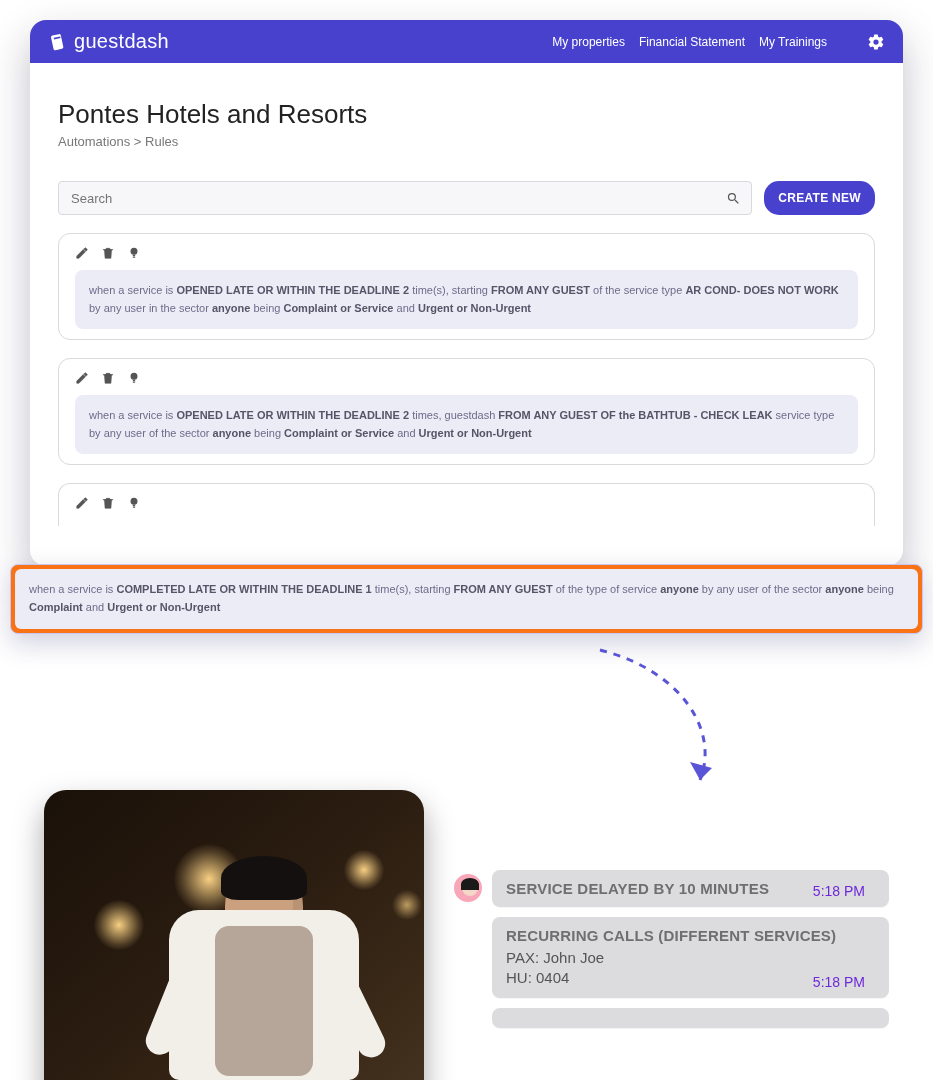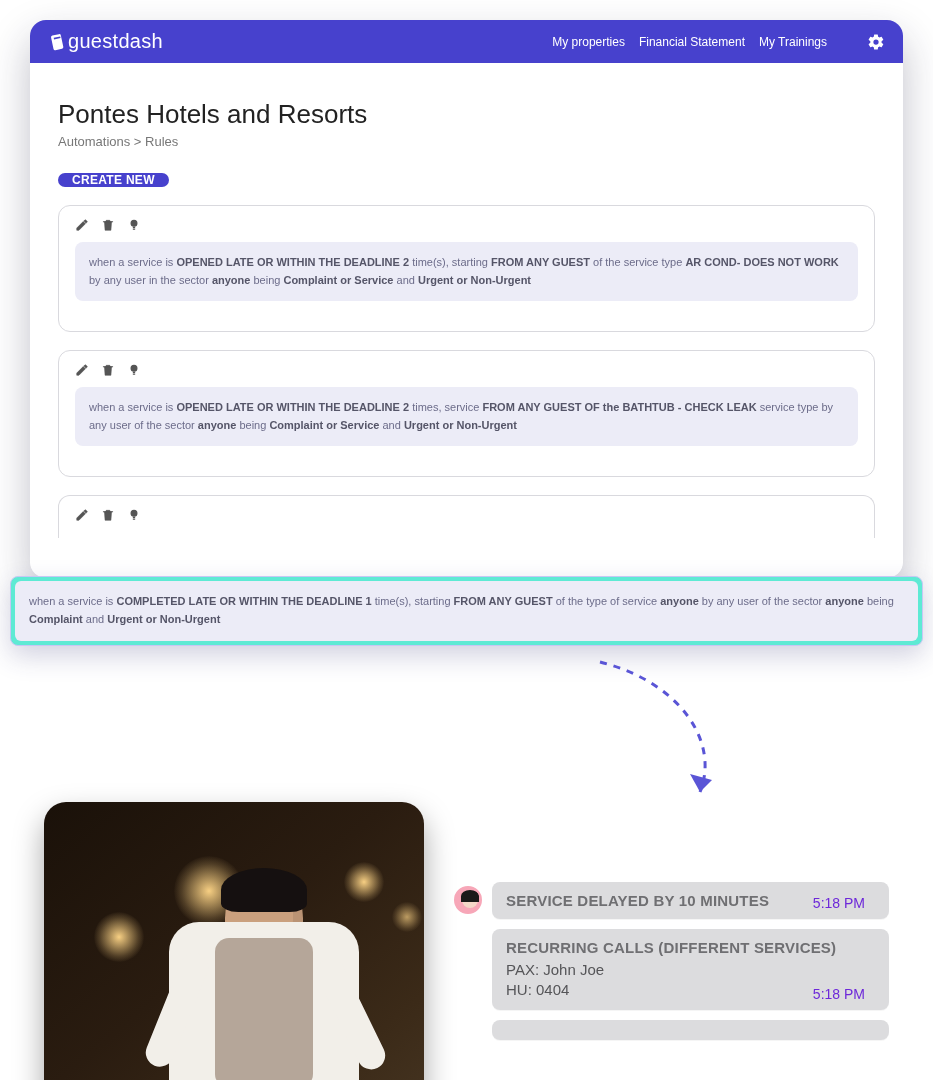--- a/index.html
+++ b/index.html
@@ -31,63 +31,63 @@
   }
   .topbar{
     background:var(--primary);
     color:#fff;
     border-radius:16px 16px 0 0;
     display:flex;
     align-items:center;
     padding:10px 18px;
     gap:18px;
   }
-  .brand{display:flex;align-items:center;font-weight:500;font-size:20px;letter-spacing:.3px;}
+  .brand{display:flex;align-items:center;gap:6px;font-weight:500;font-size:20px;letter-spacing:.3px;}
   .brand svg{width:20px;height:20px;}
   .nav{margin-left:auto;display:flex;gap:14px;font-size:12px;}
   .nav span{cursor:pointer;}
   .gear{margin-left:22px;display:flex;align-items:center;cursor:pointer;}
   .gear svg{width:18px;height:18px;fill:#fff;}
 
   .content{padding:22px 28px 0 28px;}
   .page-title{font-size:26px;color:#222;margin:14px 0 4px;}
-  .breadcrumb{font-size:13px;color:#777;margin-bottom:24px;}
+  .breadcrumb{font-size:13px;color:#777;margin-bottom:32px;}
 
   .tabs{display:flex;gap:26px;border-bottom:1px solid var(--border);font-size:12px;color:#888;}
   .tabs .tab{padding:6px 2px;cursor:pointer;}
   .tabs .tab.active{color:var(--tab-blue);border-bottom:2px solid var(--tab-blue);font-weight:600;}
 
   .search-row{display:flex;gap:12px;margin-top:12px;}
   .search-box{
     flex:1;display:flex;align-items:center;
     background:var(--light);border:1px solid var(--border);border-radius:4px;
     padding:0 10px;height:34px;
   }
   .search-box input{flex:1;border:none;background:transparent;outline:none;font-size:13px;color:#555;}
   .search-box svg{width:15px;height:15px;fill:#555;}
   .create-btn{
     background:var(--primary);color:#fff;border:none;border-radius:15px;
     padding:0 14px;font-size:12px;font-weight:600;letter-spacing:.3px;cursor:pointer;
   }
 
-  .rule-card{margin-top:18px;padding:12px 16px 30px;}
+  .rule-card{margin-top:18px;padding:12px 16px 10px;}
   .app-window .rule-card{border:1px solid var(--border);border-radius:12px;}
   .rule-actions{display:flex;gap:12px;margin-bottom:10px;}
   .rule-actions .ico{width:14px;height:14px;cursor:pointer;fill:#555;stroke:#555;}
   .rule-text{
     background:var(--rule-bg);border-radius:8px;padding:12px 14px;
     font-size:11px;line-height:1.6;color:var(--rule-text);
   }
   .rule-text b{color:#555568;font-weight:700;}
 
   
   .rule-highlight{
     position:relative;
     margin:-2px 10px 0 10px;
-    background:#5eead4;
+    background:#f97316;
     border:1px solid #c7c7f4;
     border-radius:8px;
     box-shadow:0 10px 26px rgba(50,50,120,.22);
     padding:4px;
   }
   .rule-highlight .rule-text{border-radius:6px;}
 
   
   .rule-head-only{margin-top:18px;padding:12px 16px 6px;border:1px solid var(--border);border-top-left-radius:12px;border-top-right-radius:12px;border-bottom:none;}
 
@@ -164,20 +164,26 @@
         </svg>
     </span>
   </div>
 
   <div class="content">
     <div class="page-title">Pontes Hotels and Resorts</div>
     <div class="breadcrumb">Automations &gt; Rules</div>
 
 
     <div class="search-row">
+      <div class="search-box">
+        <input placeholder="Search" style="">
+        <svg viewBox="0 0 24 24">
+            <path d="M15.5 14h-.79l-.28-.27A6.47 6.47 0 0 0 16 9.5 6.5 6.5 0 1 0 9.5 16a6.47 6.47 0 0 0 4.23-1.57l.27.28v.79l5 5L20.5 19ZM9.5 14A4.5 4.5 0 1 1 14 9.5 4.49 4.49 0 0 1 9.5 14Z"></path>
+          </svg>
+      </div>
       <button class="create-btn">CREATE NEW</button>
     </div>
 
     <div class="rule-card">
       <div class="rule-actions">
         <svg class="ico" viewBox="0 0 24 24">
             <path d="M3 17.25V21h3.75L17.81 9.94l-3.75-3.75L3 17.25zM20.71 7.04a1 1 0 0 0 0-1.41l-2.34-2.34a1 1 0 0 0-1.41 0L15 5.25l3.75 3.75 1.96-1.96z"></path>
           </svg>
         <svg class="ico" viewBox="0 0 24 24">
             <path d="M6 7h12l-1 14H7L6 7zm3-3h6l1 2H8l1-2zM4 6h16v1H4z"></path>
@@ -199,21 +205,21 @@
           </svg>
         <svg class="ico" viewBox="0 0 24 24">
             <path d="M6 7h12l-1 14H7L6 7zm3-3h6l1 2H8l1-2zM4 6h16v1H4z"></path>
           </svg>
         <svg class="ico" viewBox="0 0 24 24" fill="none" stroke-width="2">
             <circle cx="12" cy="9" r="5"></circle>
             <path d="M10 16h4M10 19h4"></path>
           </svg>
       </div>
       <div class="rule-text">
-        <span>when a service is </span><b>OPENED LATE OR WITHIN THE DEADLINE 2</b><span> times, service </span><b>FROM ANY GUEST OF the BATHTUB - CHECK LEAK</b><span> service type by any user of the sector </span><b>anyone</b><span> being </span><b>Complaint or Service</b><span> and </span><b>Urgent or Non-Urgent</b>
+        <span>when a service is </span><b>OPENED LATE OR WITHIN THE DEADLINE 2</b><span> times, guestdash </span><b>FROM ANY GUEST OF the BATHTUB - CHECK LEAK</b><span> service type by any user of the sector </span><b>anyone</b><span> being </span><b>Complaint or Service</b><span> and </span><b>Urgent or Non-Urgent</b>
       </div>
     </div>
 
     <div class="rule-head-only">
       <div class="rule-actions">
         <svg class="ico" viewBox="0 0 24 24">
             <path d="M3 17.25V21h3.75L17.81 9.94l-3.75-3.75L3 17.25zM20.71 7.04a1 1 0 0 0 0-1.41l-2.34-2.34a1 1 0 0 0-1.41 0L15 5.25l3.75 3.75 1.96-1.96z"></path>
           </svg>
         <svg class="ico" viewBox="0 0 24 24">
             <path d="M6 7h12l-1 14H7L6 7zm3-3h6l1 2H8l1-2zM4 6h16v1H4z"></path>

